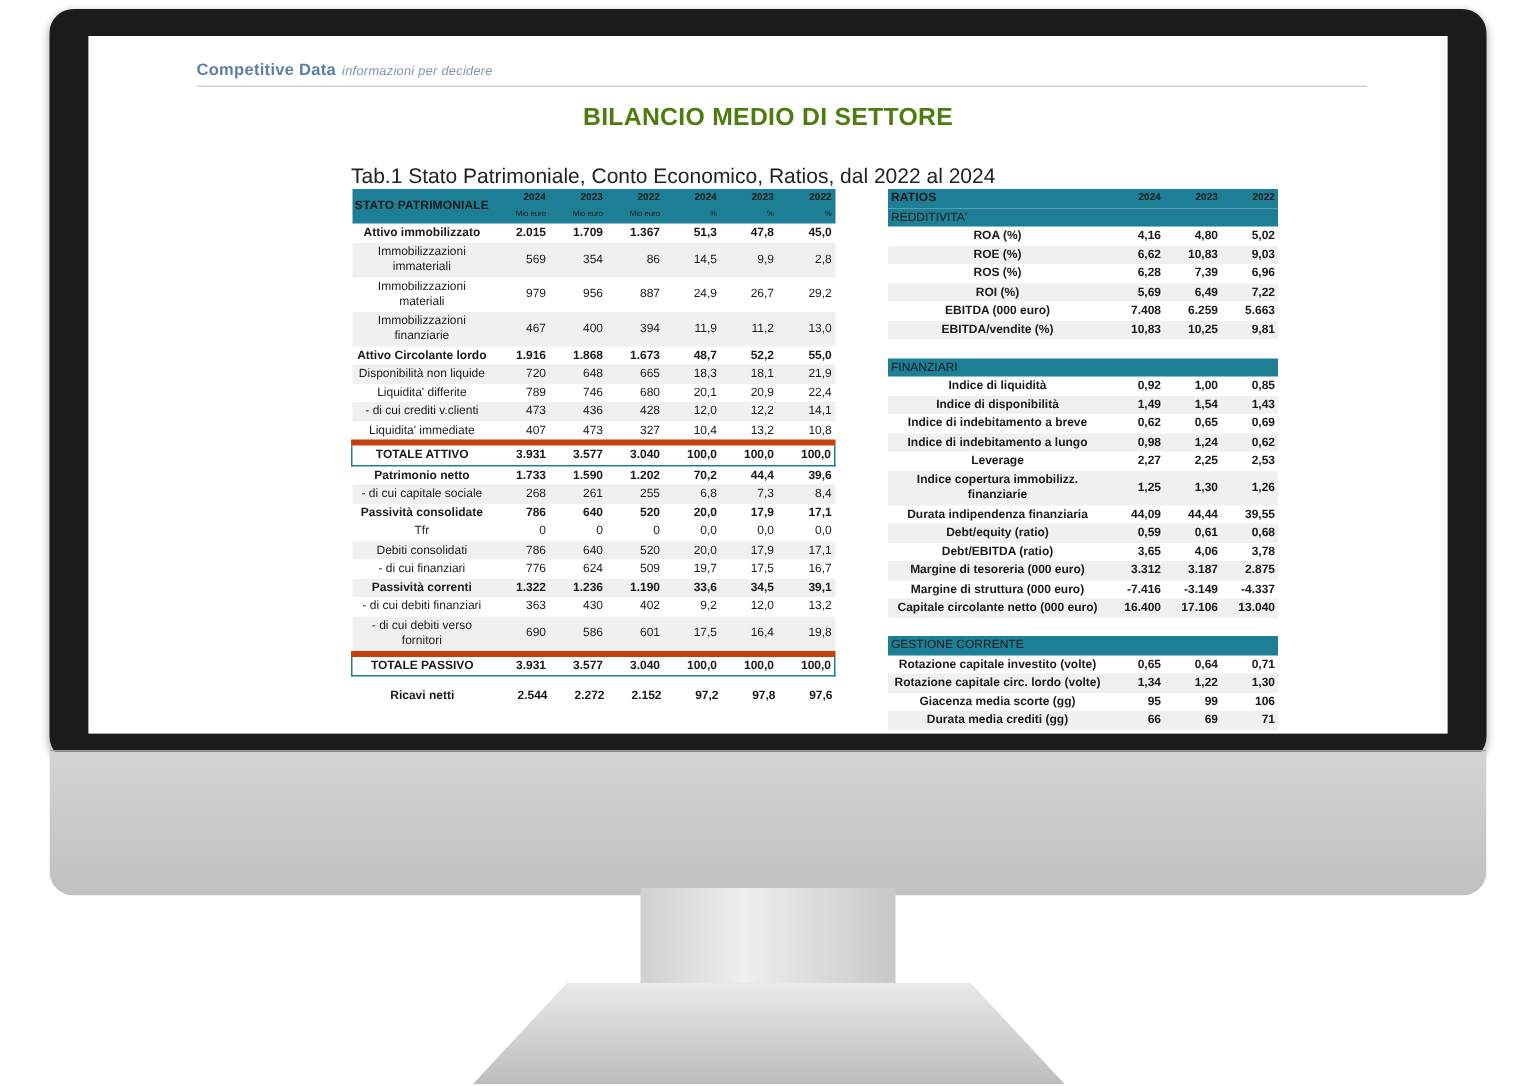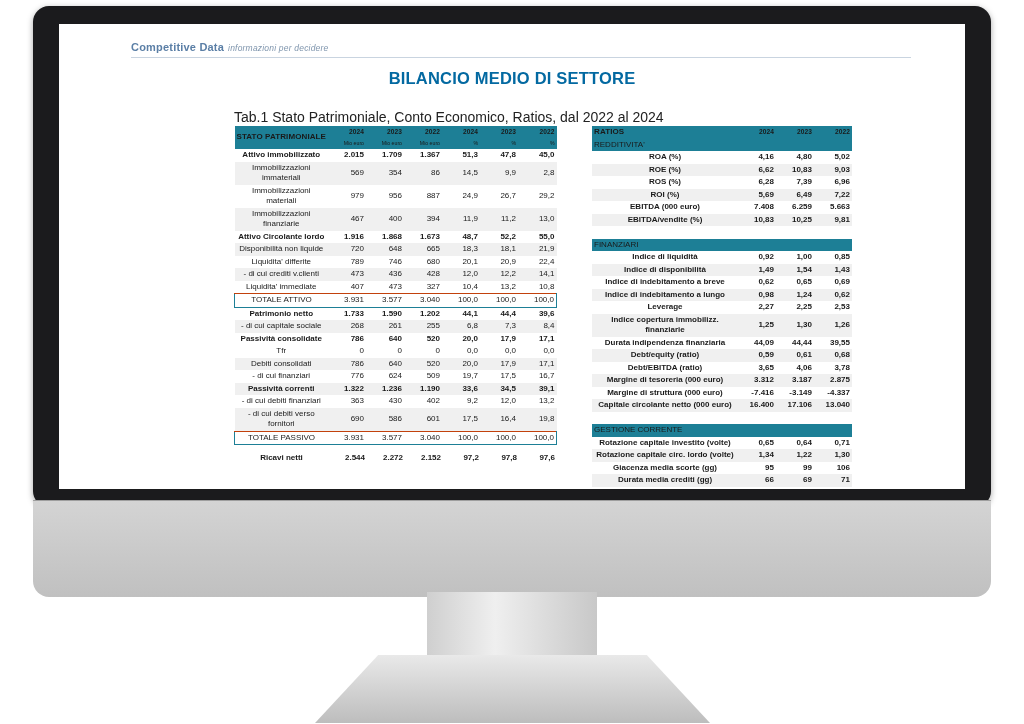--- a/index.html
+++ b/index.html
@@ -35,21 +35,21 @@
   }
 
   
   .doc{position:absolute;left:0;top:0;width:906px;height:465px;background:#fff;}
   .brand{position:absolute;left:72px;top:17px;font-size:11px;font-weight:bold;color:#5b7fa6;letter-spacing:.2px;}
   .brand .sub{font-weight:normal;font-size:8.5px;color:#7f95ad;margin-left:4px;font-style:italic;}
   .brand-rule{position:absolute;left:72px;top:33px;width:780px;height:1px;background:#c9d4e0;}
 
   .doc-title{
     position:absolute;left:0;top:45px;width:906px;text-align:center;
-    font-size:16.5px;font-weight:bold;color:#0369a1;letter-spacing:.2px;
+    font-size:16.5px;font-weight:bold;color:#4d7c0f;letter-spacing:.2px;
   }
   .tab-caption{
     position:absolute;left:175px;top:85px;font-size:14px;color:#222;
   }
 
   .col-left{position:absolute;left:175px;top:102px;width:323px;}
   .col-right{position:absolute;left:533px;top:102px;width:260px;}
 
   table.t{border-collapse:collapse;width:100%;}
   table.t td{font-size:8px;color:#1a1a1a;padding:1px 2px;line-height:10.5px;}
@@ -59,21 +59,21 @@
   }
   .hdr td.num{text-align:right;font-size:6.6px;font-weight:bold;}
   .hdr .unit{display:block;font-size:5.2px;font-weight:normal;letter-spacing:0;}
   .sect td{
     background:#1d7f96;color:#fff;font-weight:normal;font-size:8px;padding:2.5px 3px;
   }
   td.num{text-align:right;width:34px;white-space:nowrap;}
   td.lbl{text-align:center;}
   tr.b td{font-weight:bold;}
   tr.alt td{background:#f0f0f0;}
-  tr.box td{border-top:1px solid #c2410c;border-bottom:1px solid #1d7f96;font-weight:normal;}
+  tr.box td{border-top:4px solid #c2410c;border-bottom:1px solid #1d7f96;font-weight:bold;}
   tr.box td:first-child{border-left:1px solid #1d7f96;}
   tr.box td:last-child{border-right:1px solid #1d7f96;}
   .spacer{height:7px;}
 </style>
 </head>
 <body>
 
 <div id="stage">
 
   <div class="monitor-bezel"></div>
@@ -192,21 +192,21 @@
                 <td class="num">3.040</td>
                 <td class="num">100,0</td>
                 <td class="num">100,0</td>
                 <td class="num">100,0</td>
               </tr>
               <tr class="b">
                 <td class="lbl">Patrimonio netto</td>
                 <td class="num">1.733</td>
                 <td class="num">1.590</td>
                 <td class="num">1.202</td>
-                <td class="num">44,1</td>
+                <td class="num">70,2</td>
                 <td class="num">44,4</td>
                 <td class="num">39,6</td>
               </tr>
               <tr class="alt">
                 <td class="lbl">- di cui capitale sociale</td>
                 <td class="num">268</td>
                 <td class="num">261</td>
                 <td class="num">255</td>
                 <td class="num">6,8</td>
                 <td class="num">7,3</td>

